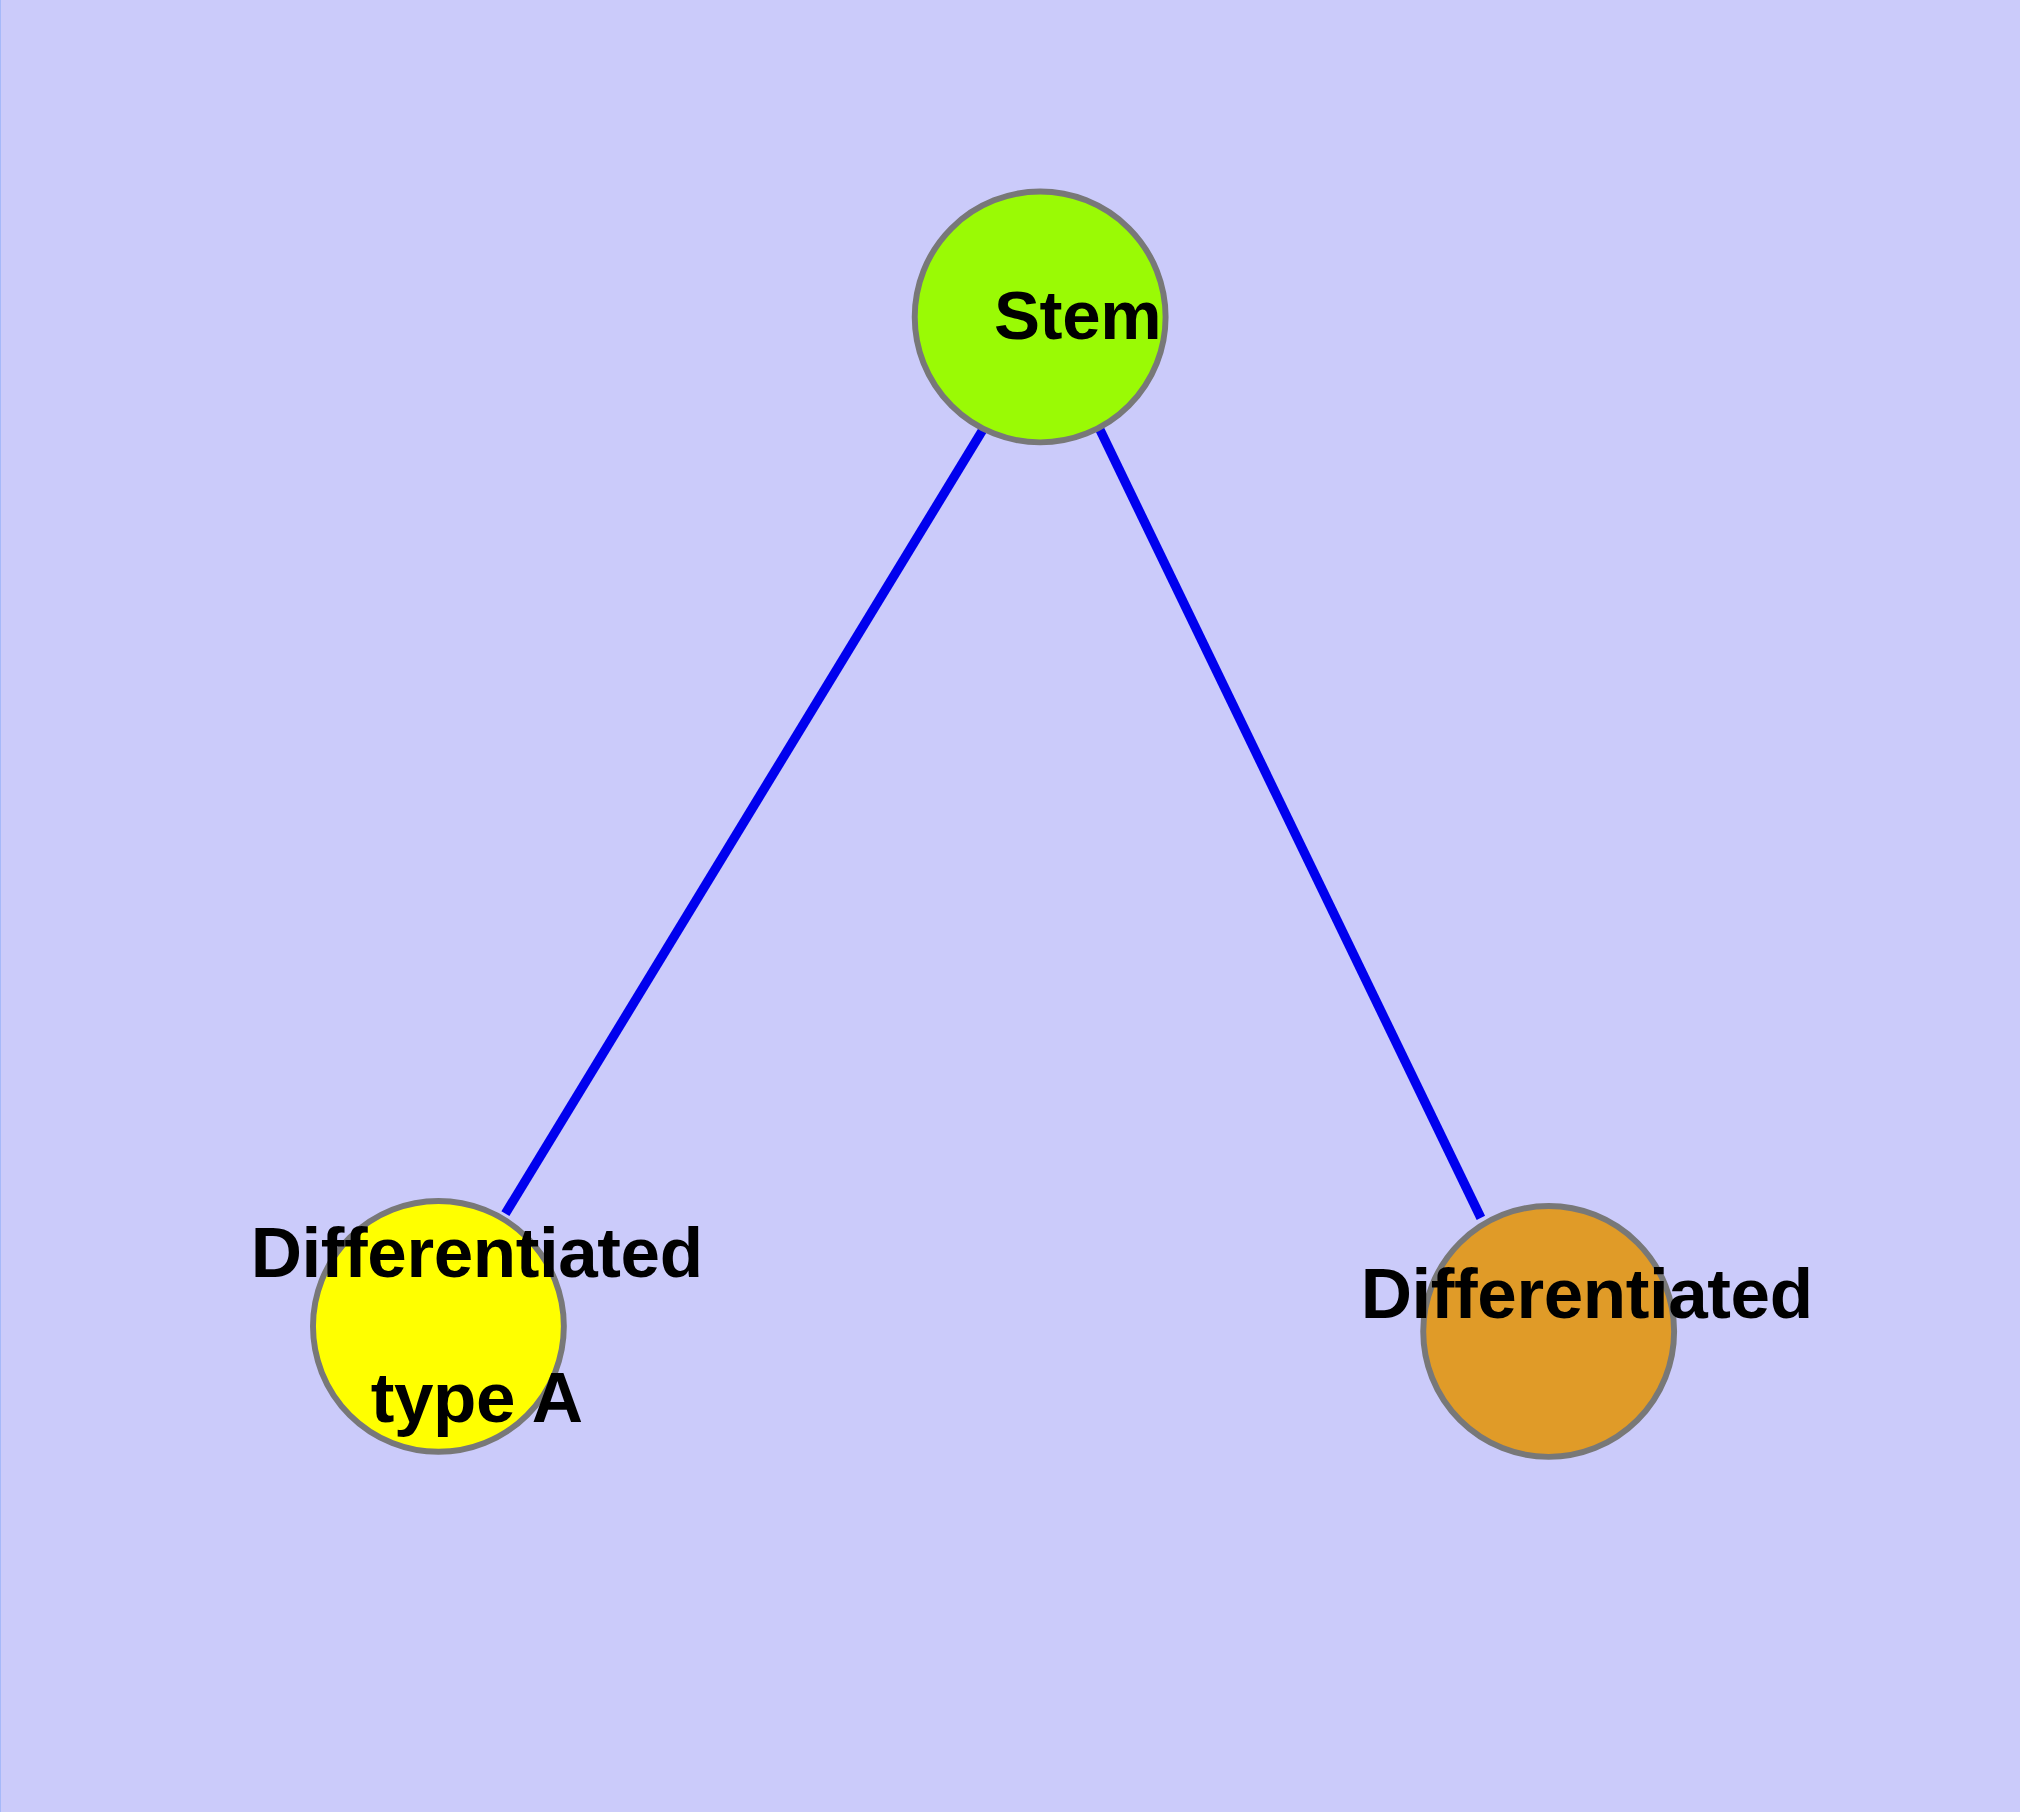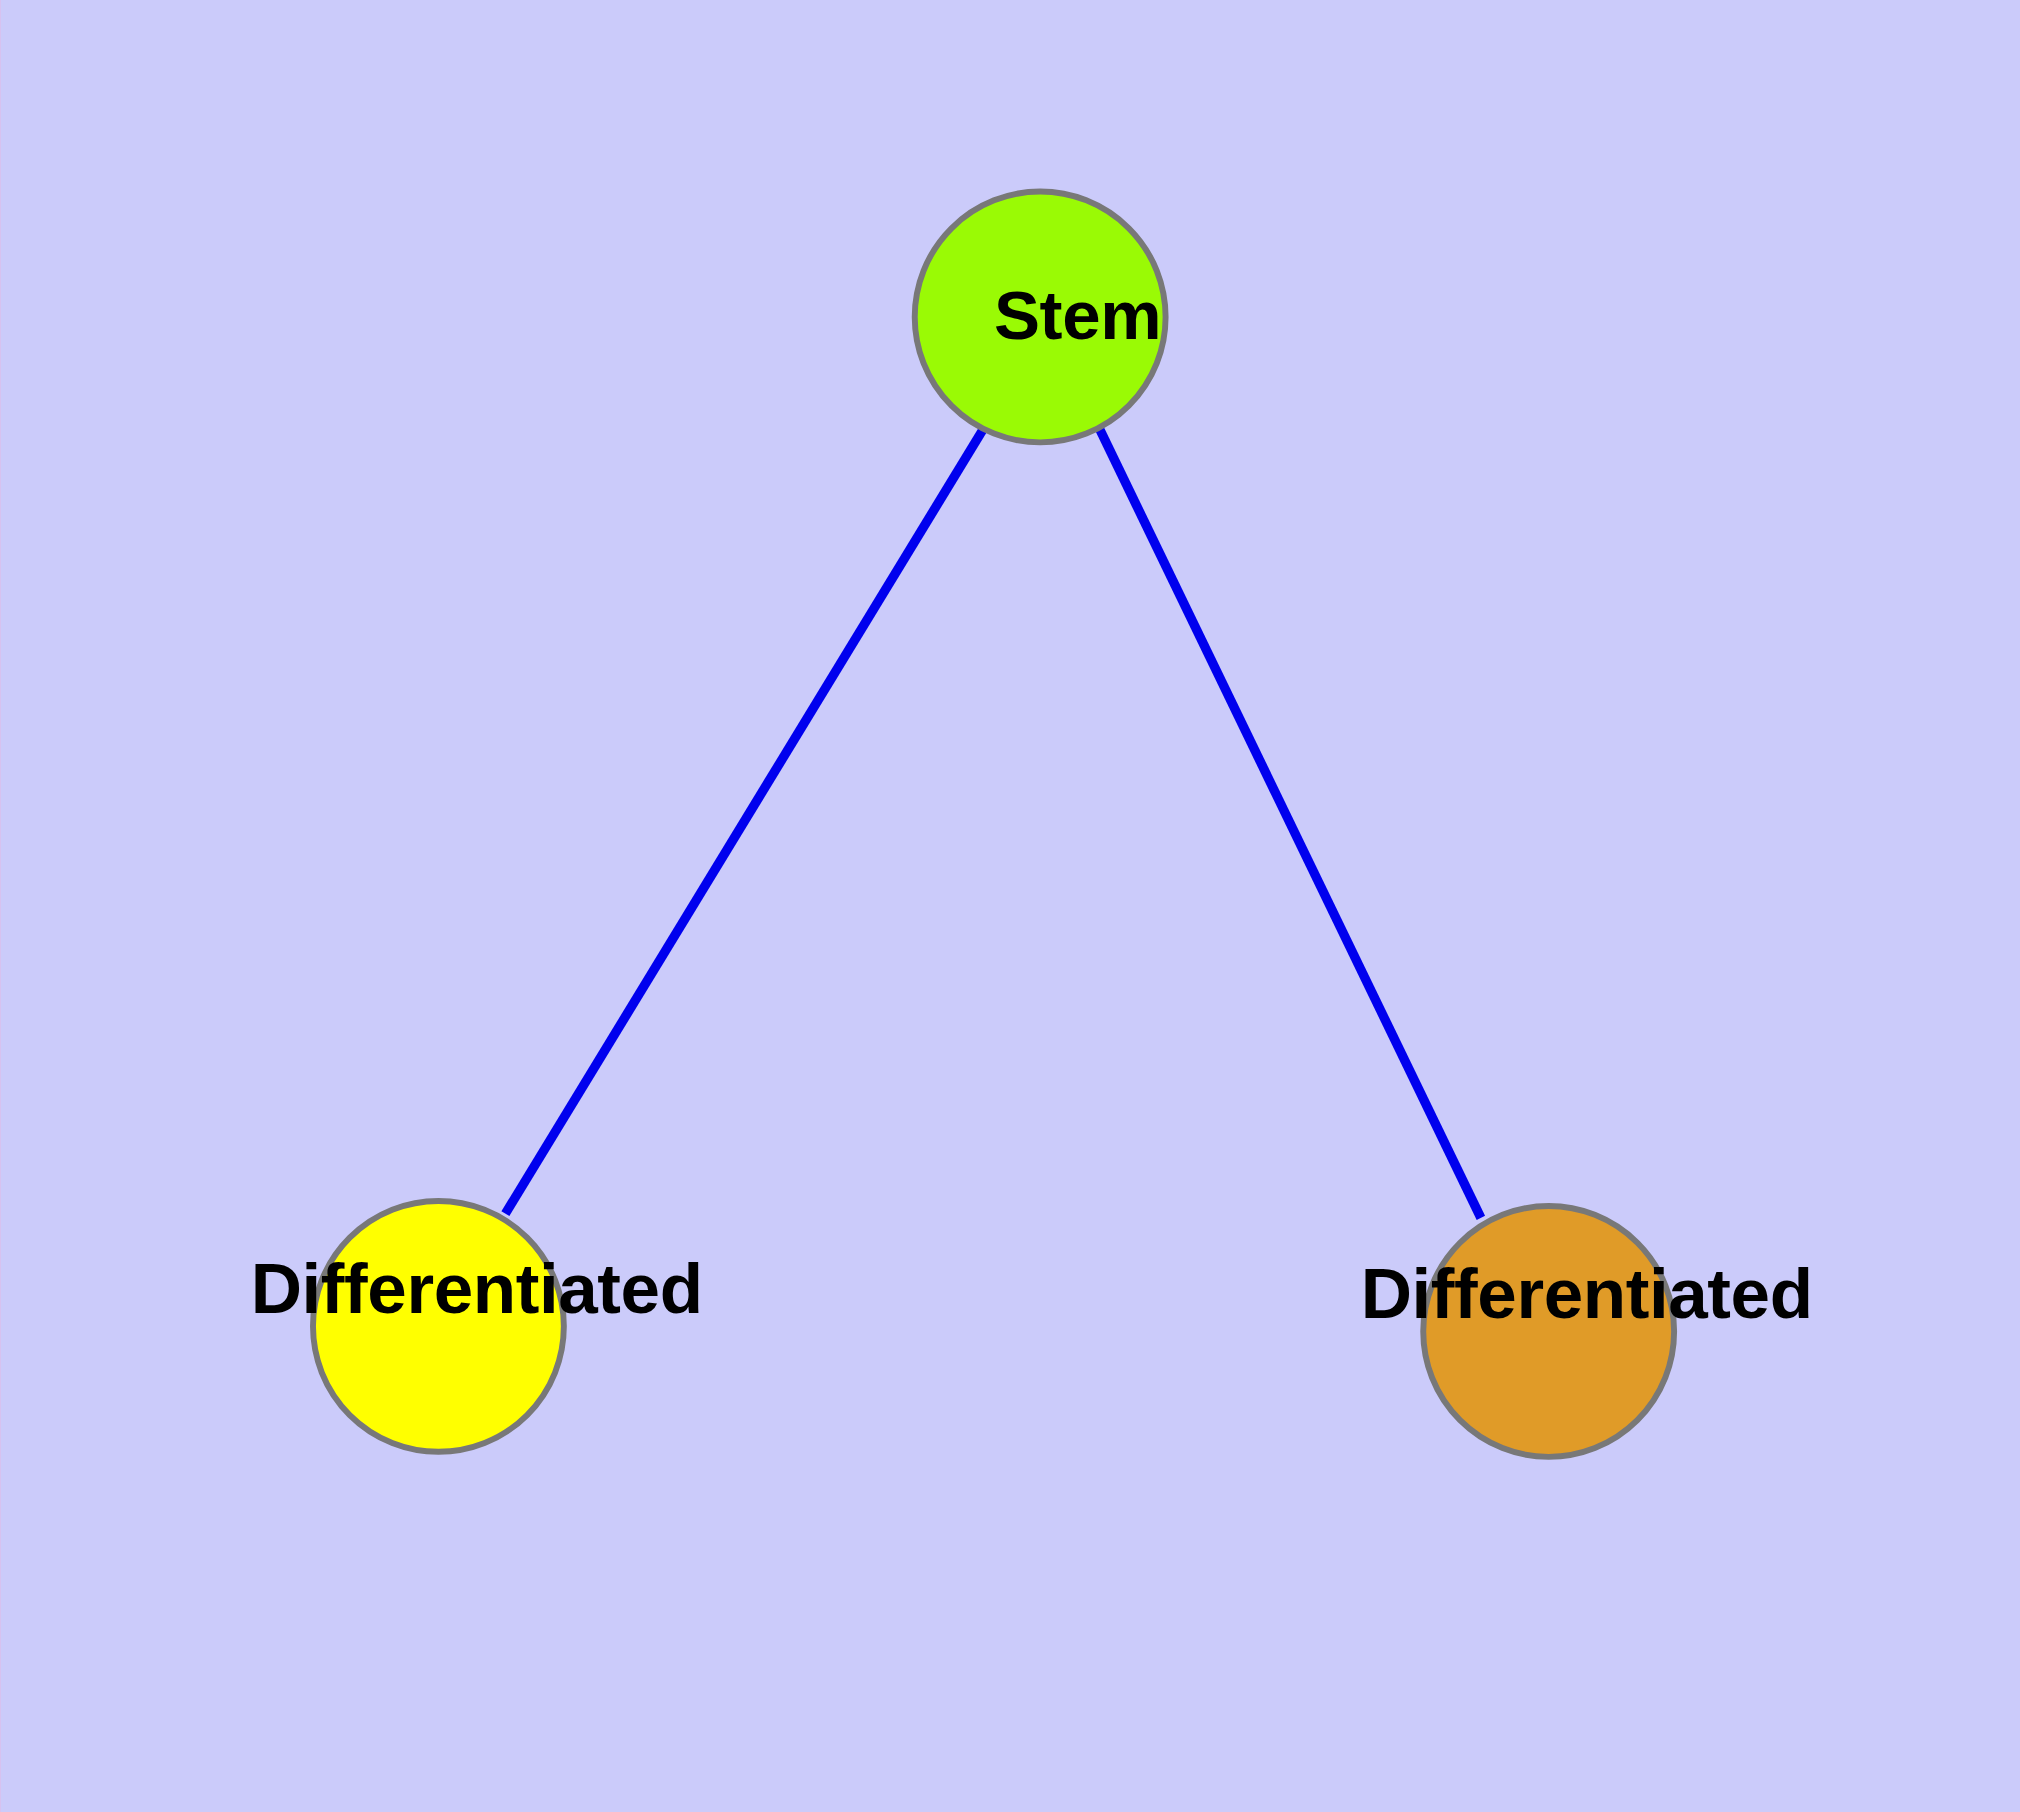--- a/index.html
+++ b/index.html
@@ -35,21 +35,21 @@
     pointer-events: none;
     letter-spacing: -0.4px;
   }
   .label-stem   { font-size: 69px; }
   .label-typea  { font-size: 71px; }
   .label-typeb  { font-size: 71px; }
 </style>
 </head>
 <body>
 
-<div id="canvas" style="width: 2021px; height: 1812px; background: #f9a8d4;">
+<div id="canvas" style="width: 2021px; height: 1812px; background: #3b82f6;">
 
   <svg id="graph-svg" viewBox="0 0 2384 2138" xmlns="http://www.w3.org/2000/svg">
 
     <rect id="bg-rect" x="0" y="0" width="2384" height="2138" fill="#CBCBFA"></rect>
 
     <g>
       <line id="edge-stem-to-a" x1="1160" y1="506" x2="596" y2="1432" stroke="#0000EE" stroke-width="11" stroke-linecap="butt"></line>
       <line id="edge-stem-to-b" x1="1297" y1="506" x2="1747" y2="1437" stroke="#0000EE" stroke-width="11" stroke-linecap="butt"></line>
     </g>
 
@@ -59,20 +59,21 @@
       <circle id="node-circle-diff-b" cx="1827" cy="1571" r="148" fill="#E09B28" stroke="#787878" stroke-width="7"></circle>
     </g>
   </svg>
 
   <div class="node-label label-stem" id="label-stem" style="left: 1040px; top: 317px; color: rgb(0, 0, 0);">
     <span>Stem</span>
   </div>
 
   <div class="node-label label-typea" id="label-diff-a" style="left: 438px; top: 1326px; color: rgb(0, 0, 0);">
     <span>Differentiated</span><br>
+    <span>type A</span>
   </div>
 
   <div class="node-label label-typeb" id="label-diff-b" style="left: 1548px; top: 1331px; color: rgb(0, 0, 0);">
     <span>Differentiated</span><br>
   </div>
 
 </div>
 
 
 </body></html>

